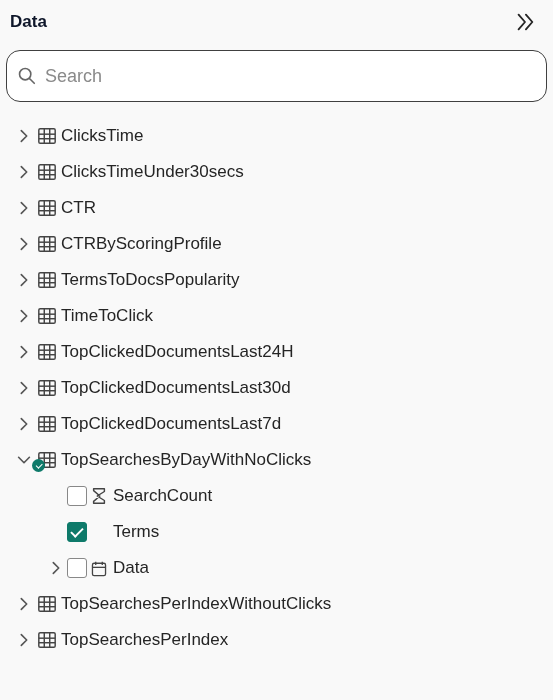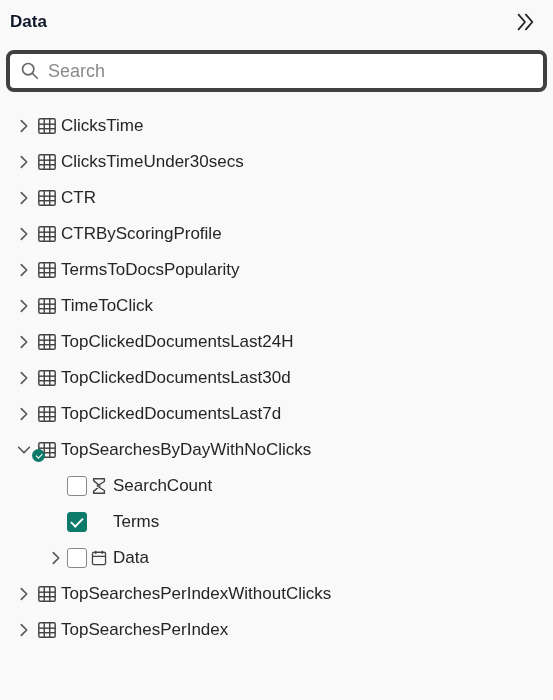--- a/index.html
+++ b/index.html
@@ -25,27 +25,27 @@
     .collapse-btn {
       cursor: pointer;
       display: flex;
       align-items: center;
       justify-content: center;
       width: 28px;
       height: 28px;
     }
     .search-box {
       margin: 4px 6px 10px 6px;
-      border: 4px solid #404040;
-      border-radius: 8px;
+      border: 1px solid #404040;
+      border-radius: 14px;
       background: #fff;
       display: flex;
       align-items: center;
       padding: 6px 10px;
-      height: 42px;
+      height: 52px;
     }
     .search-icon {
       display: flex;
       align-items: center;
       margin-right: 8px;
       color: #666;
     }
     .search-input {
       border: none;
       outline: none;
@@ -115,21 +115,21 @@
       height: 5px;
       border-left: 2px solid #fff;
       border-bottom: 2px solid #fff;
       transform: rotate(-45deg) translate(1px, -1px);
     }
     .child-row {
       padding-left: 36px;
     }
     .child-row .field-slot {
       display: flex;
-      align-items: center;
+      align-items: flex-end;
       gap: 1px;
     }
     .field-icon {
       width: 22px;
       display: flex;
       align-items: center;
       justify-content: center;
       color: #444;
     }
     .badge-check {

